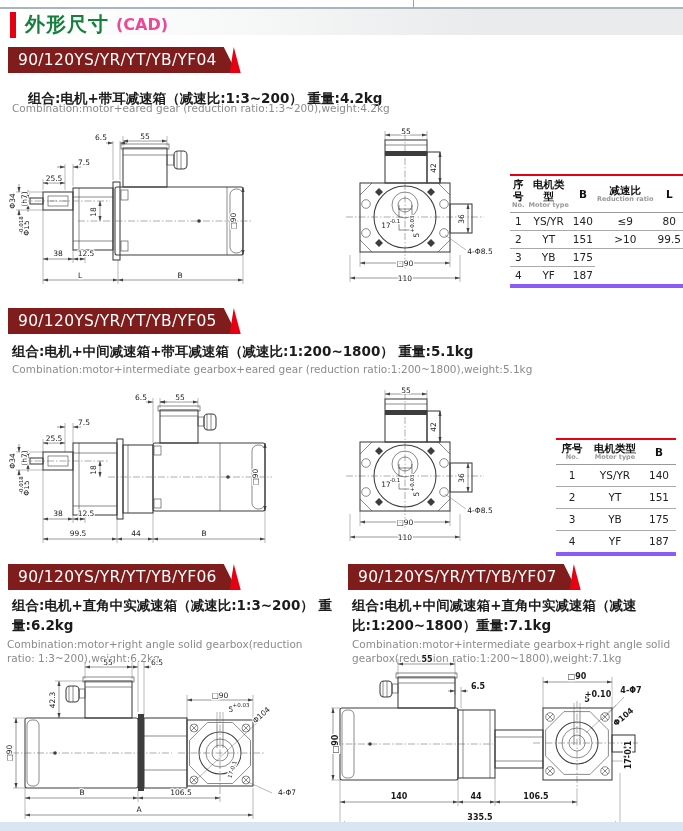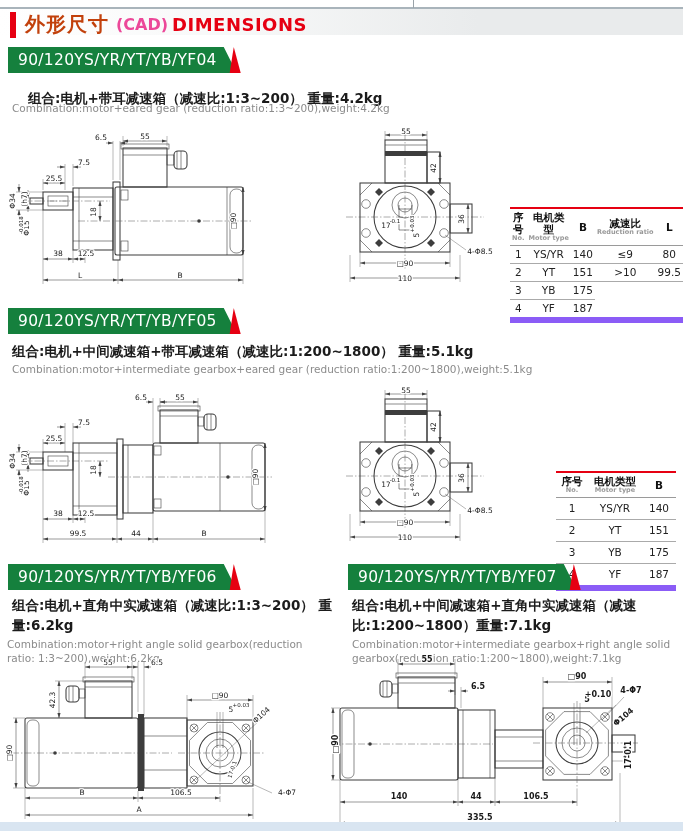--- a/index.html
+++ b/index.html
@@ -7,35 +7,35 @@
        font-family:"DejaVu Sans","Liberation Sans",sans-serif;overflow:hidden;}
   .abs{position:absolute;}
   
   .top-band{left:0;top:7px;width:683px;height:26px;
     background:linear-gradient(90deg,#ffffff 0%,#f7f8f8 35%,#e9ebec 70%,#e9ebec 100%);
     border-top:2px solid #a9b4bb;}
   .top-tick{left:413px;top:0;width:1px;height:8px;background:#9aa3a9;}
   
   .page-title{left:10px;top:11px;display:flex;align-items:center;}
   .title-bar{width:6px;height:26px;background:#e60012;margin-right:9px;}
-  .tt-zh{font-size:20px;font-weight:bold;color:#c2410c;letter-spacing:1px;}
+  .tt-zh{font-size:20px;font-weight:bold;color:#15803d;letter-spacing:1px;}
   .tt-cad{font-size:16px;font-weight:bold;color:#ec4899;margin:0 4px 0 7px;}
   .tt-en{font-size:18px;font-weight:bold;color:#e60012;letter-spacing:0.5px;}
   
   .banner{display:flex;height:26px;}
-  .bmain{background:#15803d;color:#fff;font-size:15.5px;line-height:26px;
+  .bmain{background:#7f1d1d;color:#fff;font-size:15.5px;line-height:26px;
     padding:0 20px 0 10px;letter-spacing:0.3px;
     clip-path:polygon(0 0,calc(100% - 13px) 0,100% 100%,0 100%);}
   .btip{width:12px;height:26px;background:#e60012;margin-left:-8px;
     clip-path:polygon(42% 0,100% 100%,8% 100%);}
   
   .zh{font-size:13.5px;font-weight:600;color:#1b1b1b;line-height:20px;}
   .en{font-size:10.5px;color:#8b8b8b;line-height:14px;}
   
-  .dtable{border-collapse:collapse;border-top:2px solid #e60012;border-bottom:6px solid #8b5cf6;margin-top:33px;}
+  .dtable{border-collapse:collapse;border-top:2px solid #e60012;border-bottom:4px solid #8b5cf6;}
   .dtable th,.dtable td{text-align:center;font-size:10.5px;color:#222;padding:2px 2px;}
   .dtable thead th{border-bottom:1px solid #9a9a9a;vertical-align:middle;}
   .dtable td{border-bottom:1px solid #aaa;}
   .dtable tr:last-child td{border-bottom:none;}
   .dtable td.empty{border-bottom:none;}
   .hzh{display:block;font-size:10.5px;font-weight:bold;color:#111;line-height:1.15;}
   .hen{display:block;font-size:6.5px;font-weight:bold;color:#999;line-height:1.2;white-space:nowrap;}
   #table1-box th:nth-child(1){width:26px}#table1-box th:nth-child(2){width:48px}
   #table1-box th:nth-child(3){width:26px}#table1-box th:nth-child(4){width:52px}
   #table1-box th:nth-child(5){width:26px}
@@ -69,21 +69,20 @@
   </defs>
 </svg>
 
 <div class="abs top-band"></div>
 <div class="abs top-tick"></div>
 
 <div class="abs page-title">
   <div class="title-bar"></div>
   <span class="tt-zh">外形尺寸</span>
   <span class="tt-cad">(CAD)</span>
-  <span class="tt-en">DIMENSIONS</span>
 </div>
 
 <div class="abs banner" style="left:8px;top:47px;">
   <div class="bmain">90/120YS/YR/YT/YB/YF04</div>
   <div class="btip"></div>
 </div>
 <div class="abs zh" style="left:28px;top:80px;width:540px;margin-top:8px;">组合:电机+带耳减速箱（减速比:1:3~200） 重量:4.2kg</div>
 <div class="abs en" style="left:12px;top:101px;width:540px;">Combination:motor+eared gear (reduction ratio:1:3~200),weight:4.2kg</div>
 
 <svg class="abs" style="left:0;top:122px;" width="340" height="175" viewBox="0 0 340 175">

